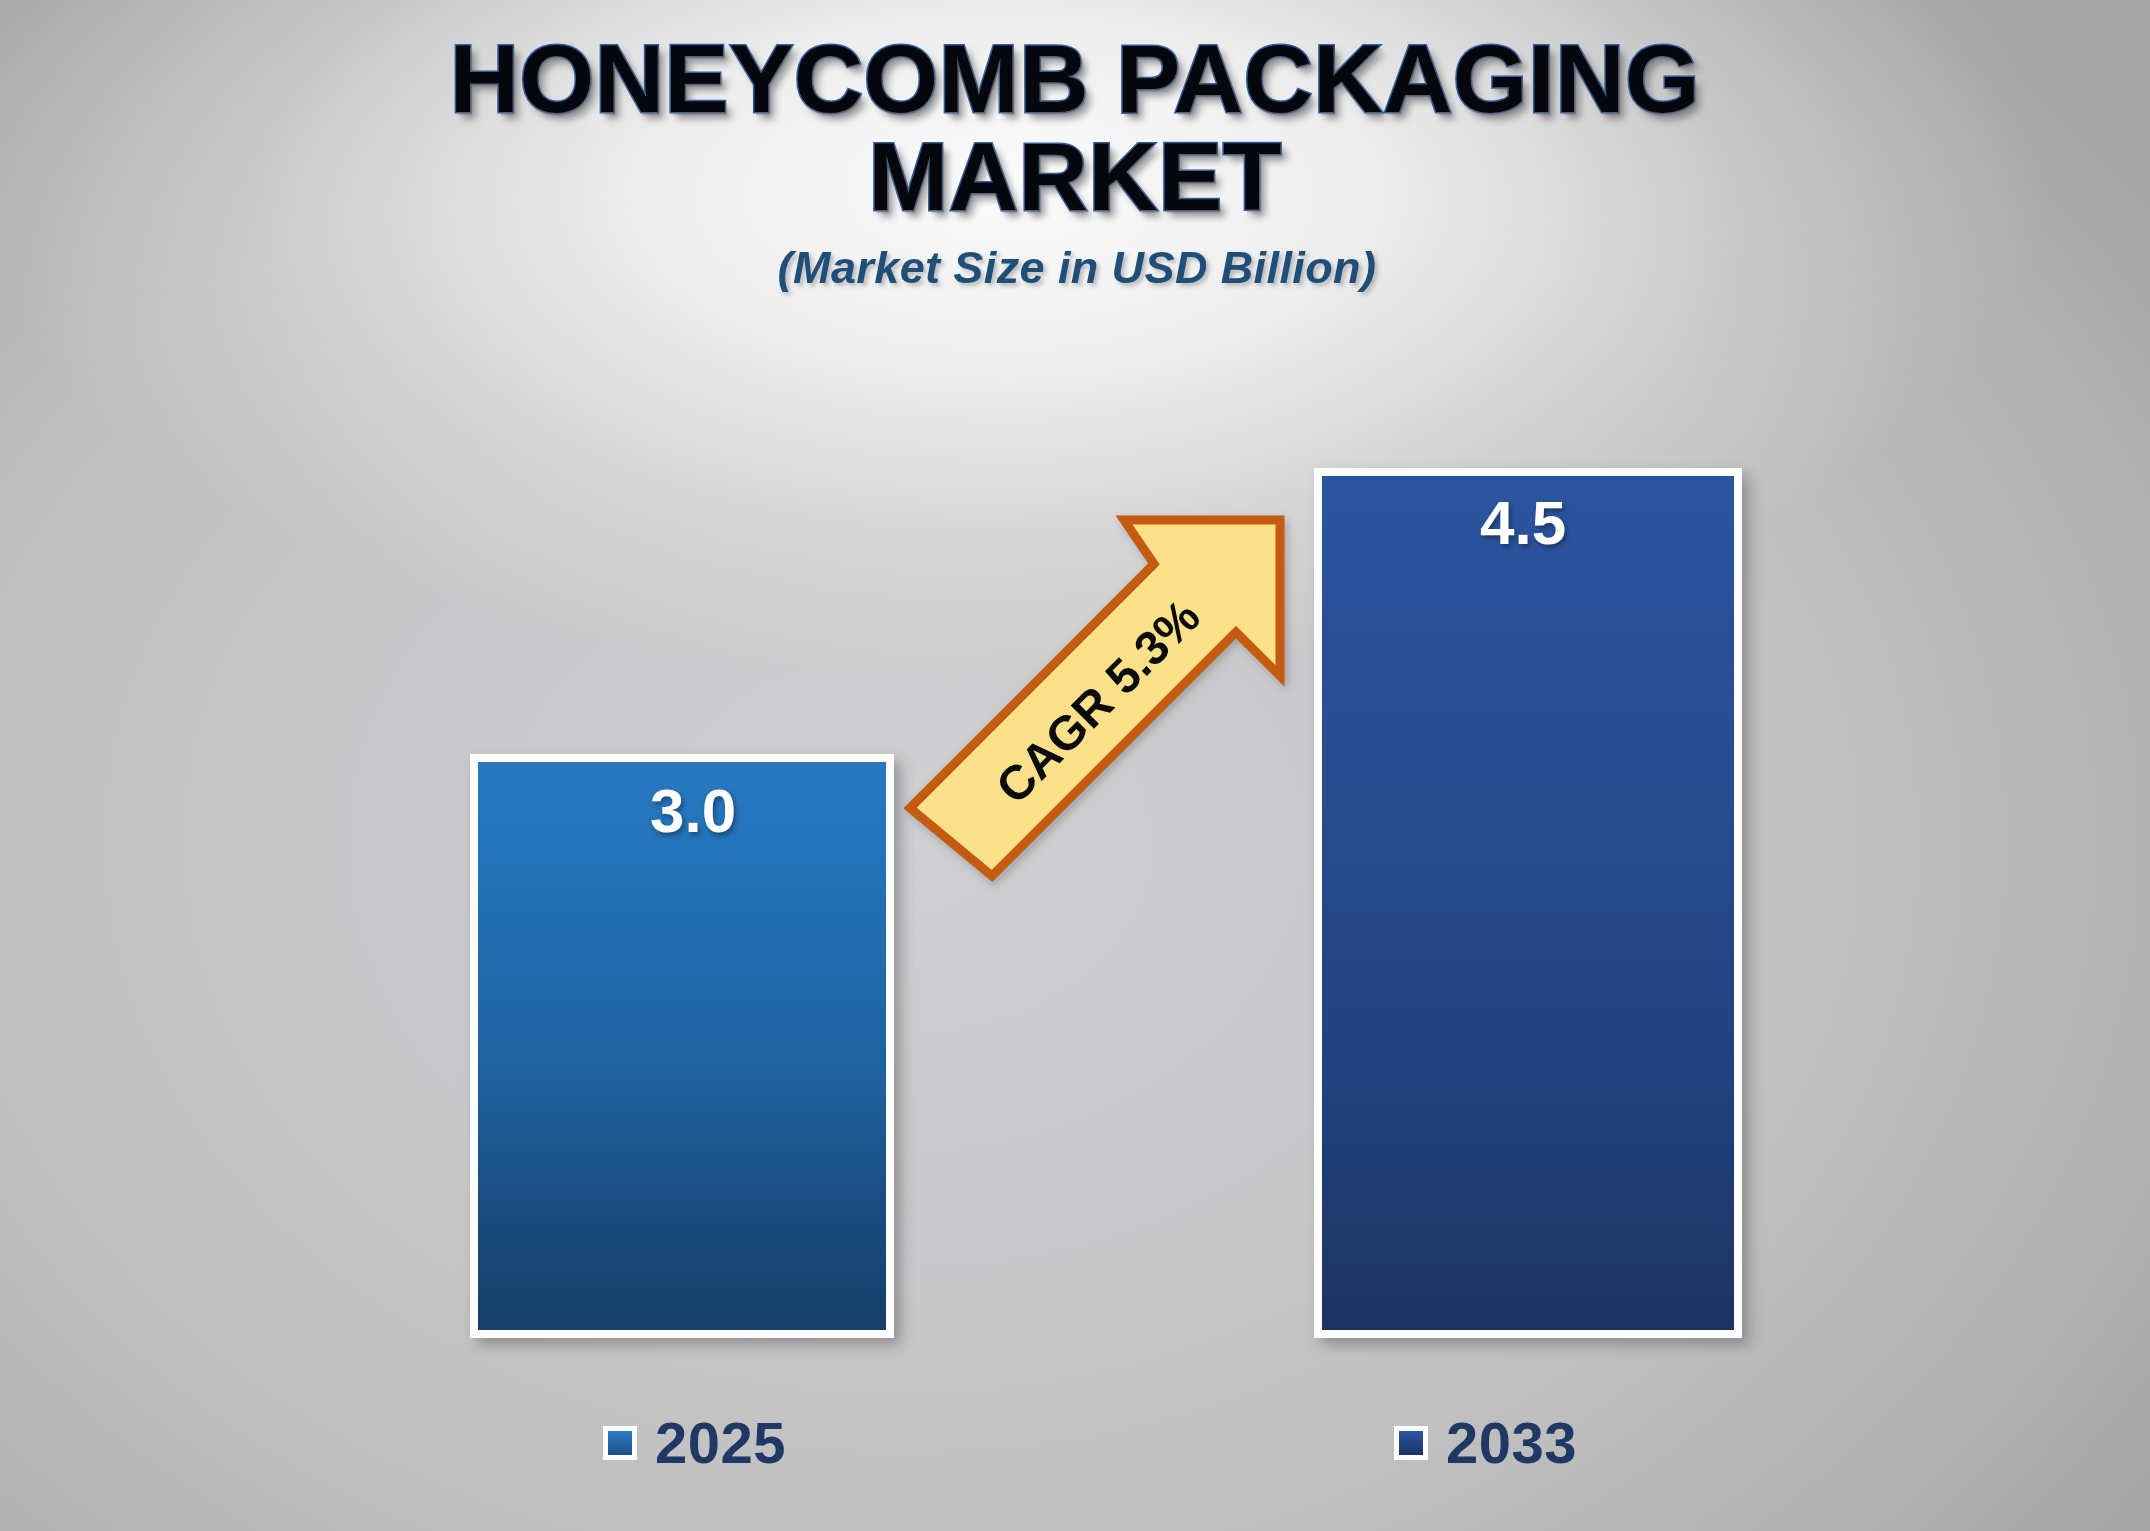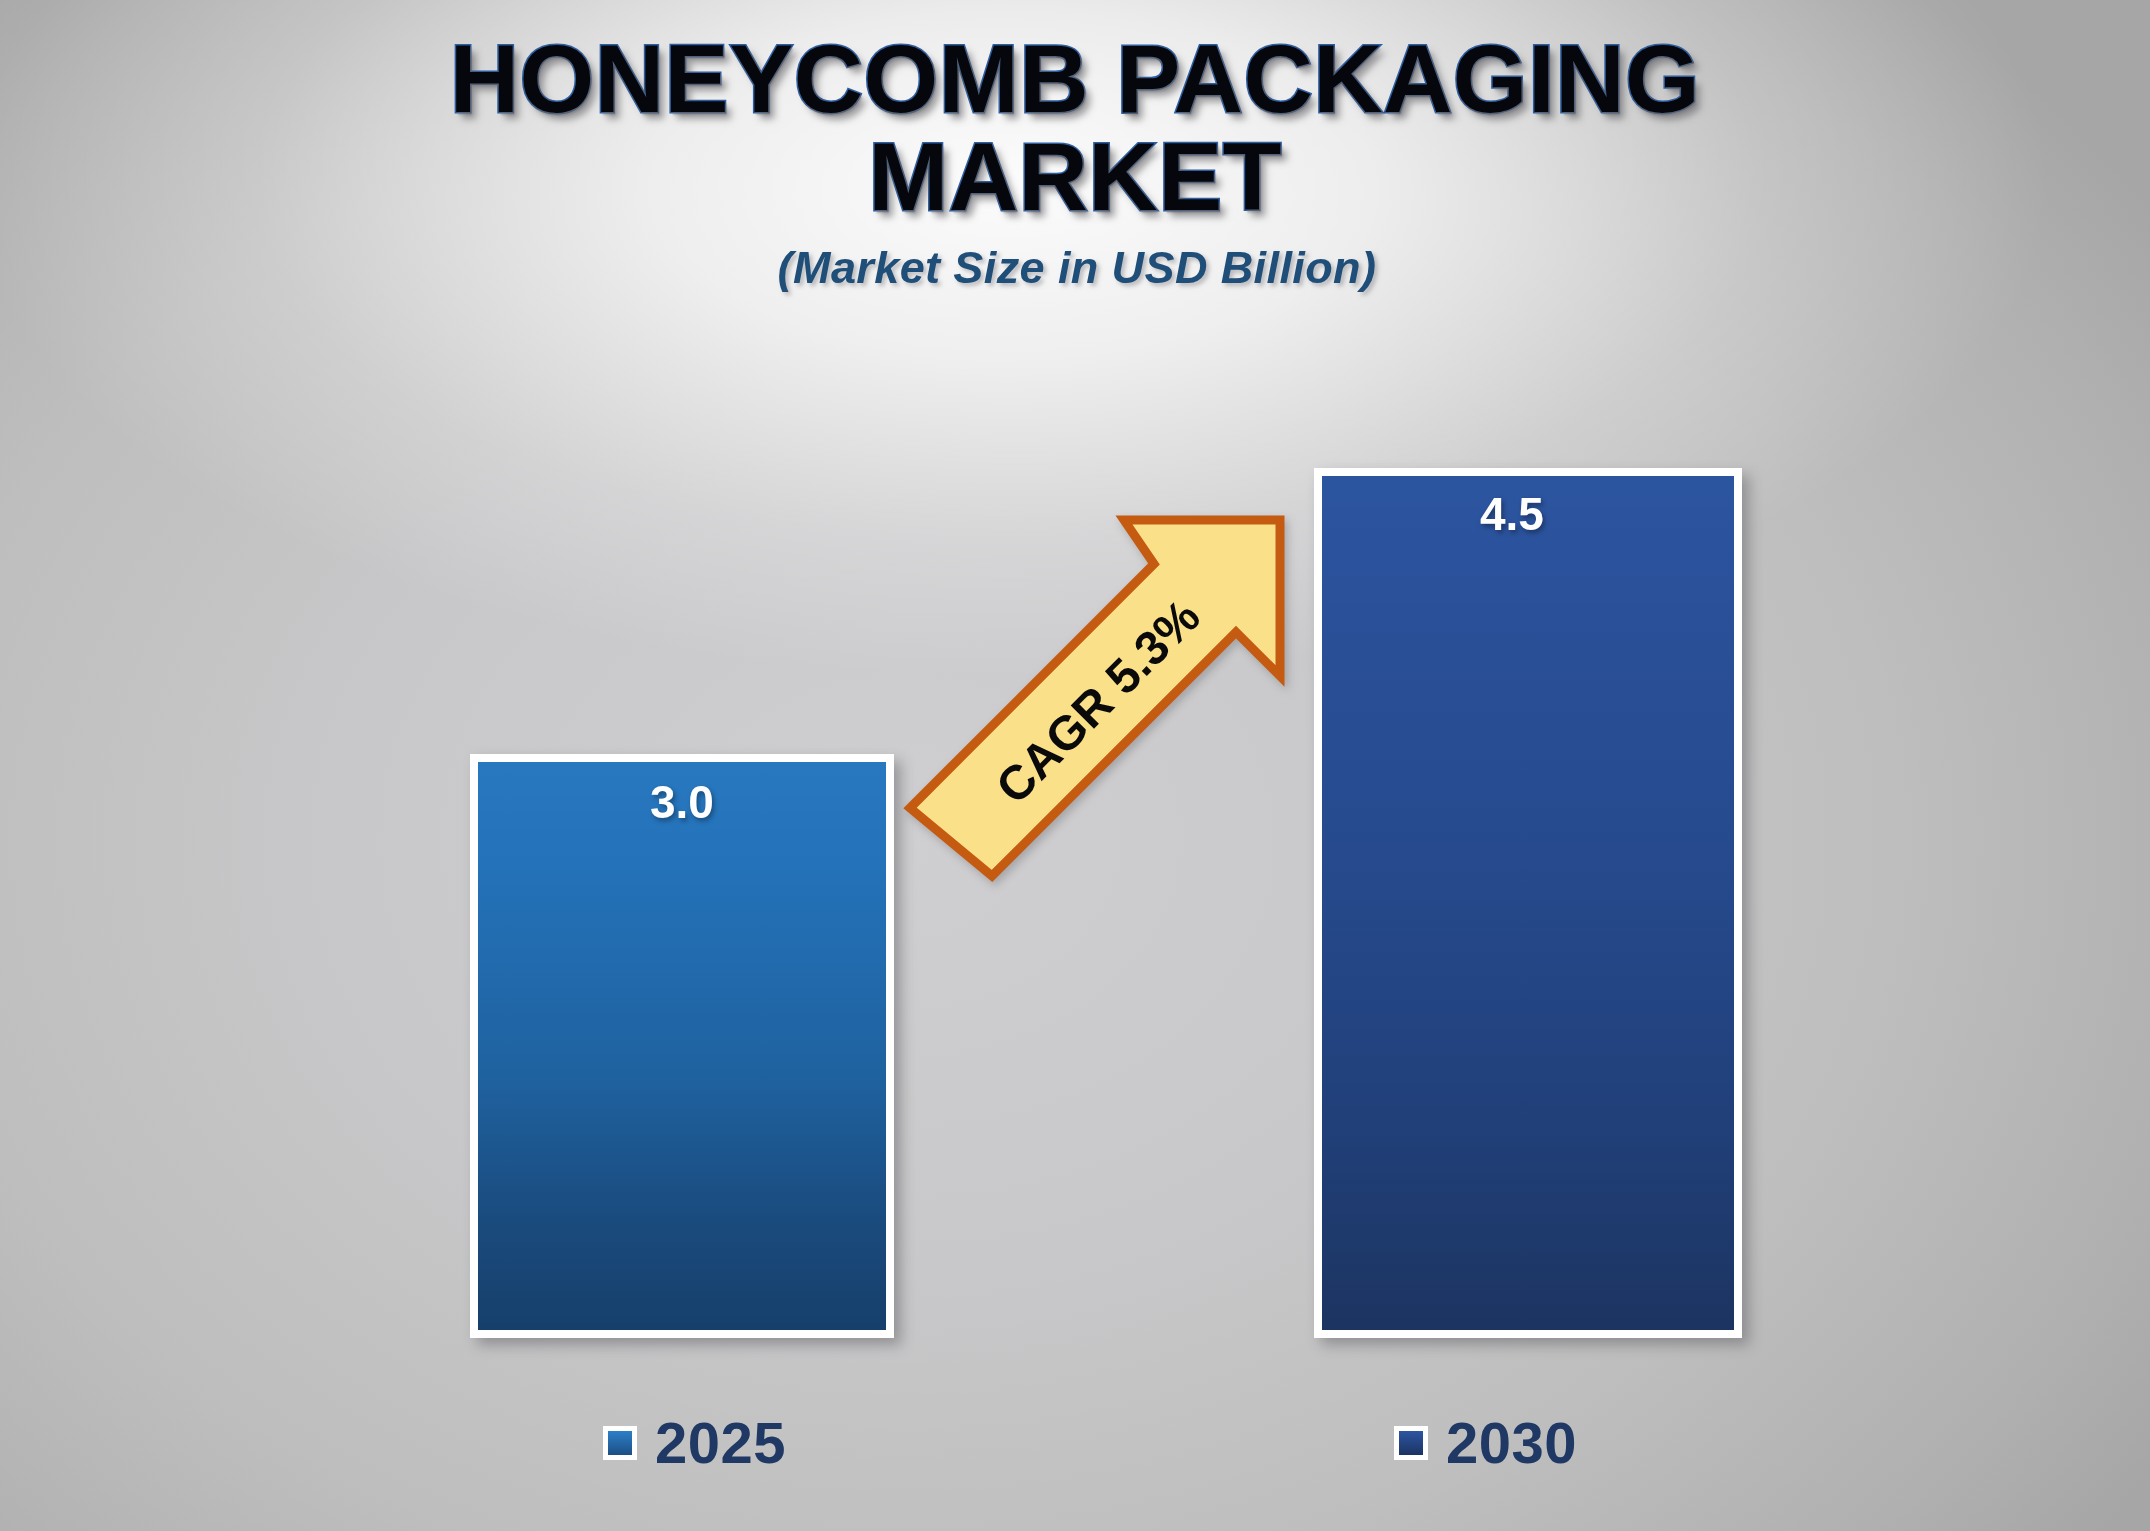--- a/index.html
+++ b/index.html
@@ -95,21 +95,21 @@
   .bar-2033 {
     left: 1314px;
     top: 468px;
     width: 428px;
     height: 870px;
     background: linear-gradient(180deg, #2c55a0 0%, #2a5099 16%, #264a8d 45%, #21407a 75%, #1c3461 100%);
   }
   .bar-value {
     position: absolute;
     font-family: "Liberation Sans", sans-serif;
-    font-size: 46px;
+    font-size: 62px;
     font-weight: bold;
     color: #ffffff;
     text-shadow: 2px 3px 5px rgba(0,0,0,0.35);
   }
   .value-2025 { left: 650px; top: 775px; }
   .value-2033 { left: 1480px; top: 487px; }
 
   
   .cagr-arrow {
     position: absolute;
@@ -209,17 +209,17 @@
 
   </div>
 
   <div class="legend">
     <div class="legend-item item-2025">
       <span class="legend-swatch swatch-2025"></span>
       <span class="legend-text">2025</span>
     </div>
     <div class="legend-item item-2033">
       <span class="legend-swatch swatch-2033"></span>
-      <span class="legend-text">2030</span>
+      <span class="legend-text">2033</span>
     </div>
   </div>
 
 </div>
 
 </body></html>

